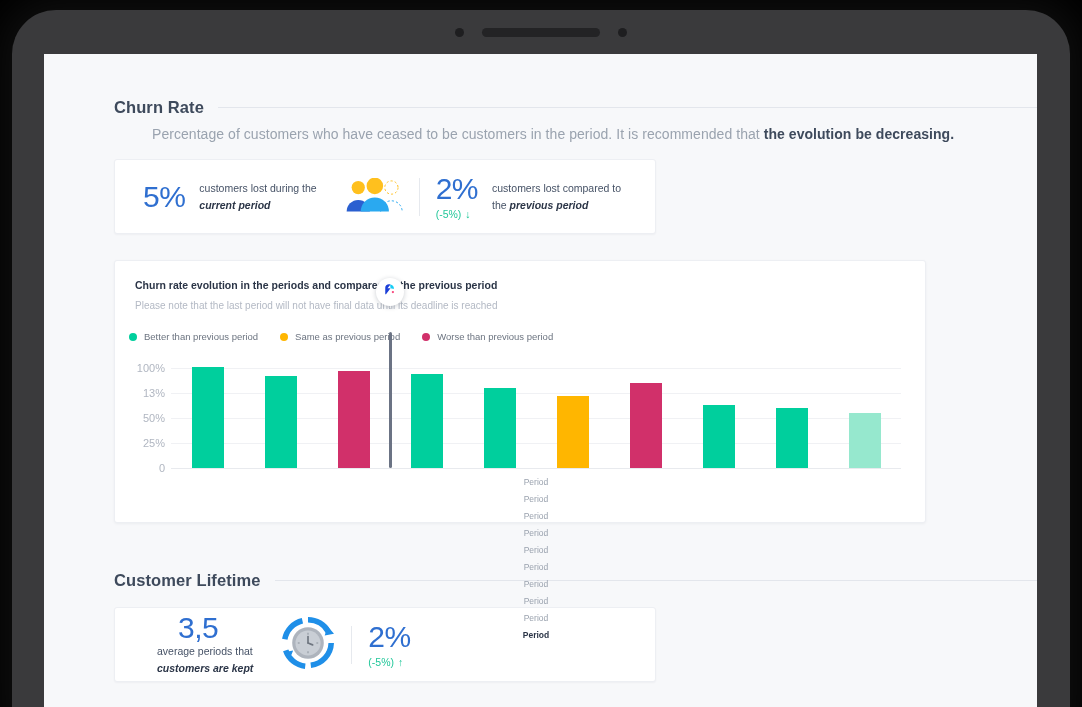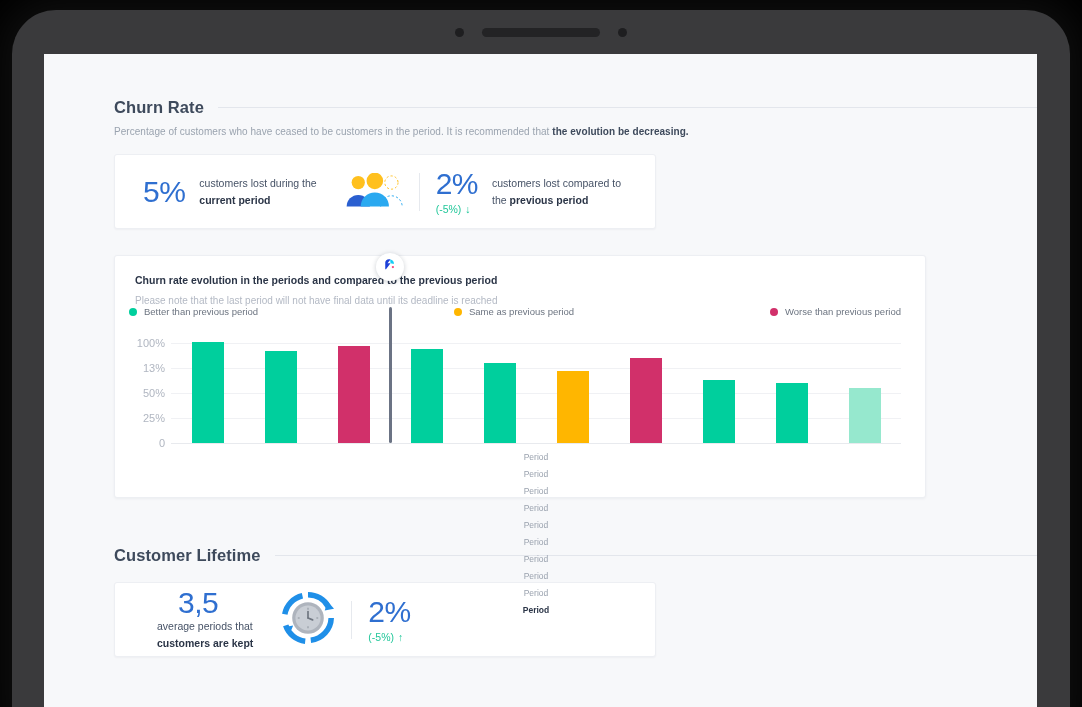--- a/index.html
+++ b/index.html
@@ -29,21 +29,21 @@
 
   
   .sec{margin:0 0 0 0;}
   .sec-head{display:flex;align-items:center;padding:0 0 0 0;}
   .sec-title{
     font-size:16.5px;font-weight:bold;color:#3e4a5c;letter-spacing:.1px;
     white-space:nowrap;
   }
   .sec-rule{flex:1;height:1px;background:#e3e6ec;margin-left:14px;}
   .sec-sub{
-    font-size:10px;color:#9aa3af;margin-top:9px;letter-spacing:.05px;
+    font-size:14px;color:#9aa3af;margin-top:9px;letter-spacing:.05px;margin-left:38px;
   }
   .sec-sub b{color:#3e4a5c;font-weight:bold;}
 
   
   .kpi-card{
     margin-top:17px;width:540px;background:#fff;
     border:1px solid #edeff3;border-radius:3px;
     box-shadow:0 1px 2px rgba(20,30,50,.04);
     height:73px;display:flex;align-items:center;
   }
@@ -52,37 +52,37 @@
     font-size:30px;color:#2f6fd0;font-weight:300;letter-spacing:-.5px;
     line-height:1;white-space:nowrap;
   }
   .kpi-num-wrap{display:flex;flex-direction:column;align-items:flex-start;}
   .kpi-delta{
     font-size:10.5px;color:#22c79a;margin-top:4px;display:flex;align-items:center;gap:4px;
   }
   .kpi-text{
     font-size:10.5px;color:#465266;line-height:1.55;margin-left:14px;max-width:150px;
   }
-  .kpi-text b{font-weight:bold;color:#2b3547;}
+  .kpi-text b{font-weight:bold;color:#2b3547;font-style:italic;}
   .kpi-divider{width:1px;height:38px;background:#e6e9ee;margin:0 16px;}
 
   .icon-people{position:relative;width:58px;height:34px;}
   .icon-clock{position:relative;width:56px;height:52px;}
 
   
   .chart-card{
     margin-top:26px;width:812px;background:#fff;
     border:1px solid #edeff3;border-radius:3px;
     box-shadow:0 1px 3px rgba(20,30,50,.05);
     padding:18px 20px 16px 14px;box-sizing:border-box;
   }
   .chart-title{font-size:10.5px;font-weight:bold;color:#2b3547;margin-left:6px;}
   .chart-note{font-size:10px;color:#b3b9c4;margin-top:9px;margin-left:6px;}
 
-  .legend{display:flex;justify-content:space-between;gap:22px;margin-right:4px;}
+  .legend{display:flex;justify-content:flex-start;gap:22px;margin-top:20px;margin-right:4px;}
   .lg{display:flex;align-items:center;gap:7px;font-size:9.5px;color:#6c7480;}
   .lg-dot{width:8px;height:8px;border-radius:50%;}
 
   .plot{position:relative;height:148px;margin-top:16px;}
   .ylabels{position:absolute;left:0;top:0;width:36px;height:110px;}
   .ylab{position:absolute;right:0;font-size:11px;color:#b0b6c1;transform:translateY(-50%);}
   .grid{position:absolute;left:42px;right:4px;top:0;height:110px;}
   .gline{position:absolute;left:0;right:0;height:1px;background:#f0f1f4;}
   .gline.base{background:#e8eaee;}
 

